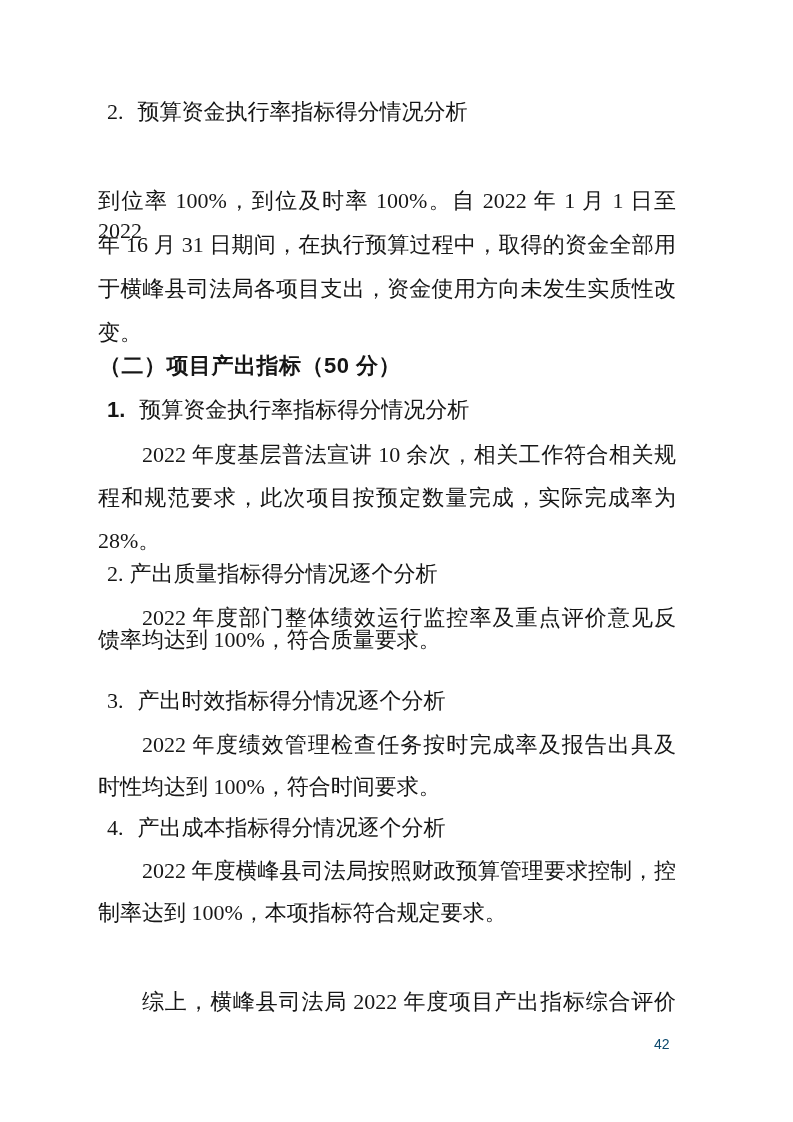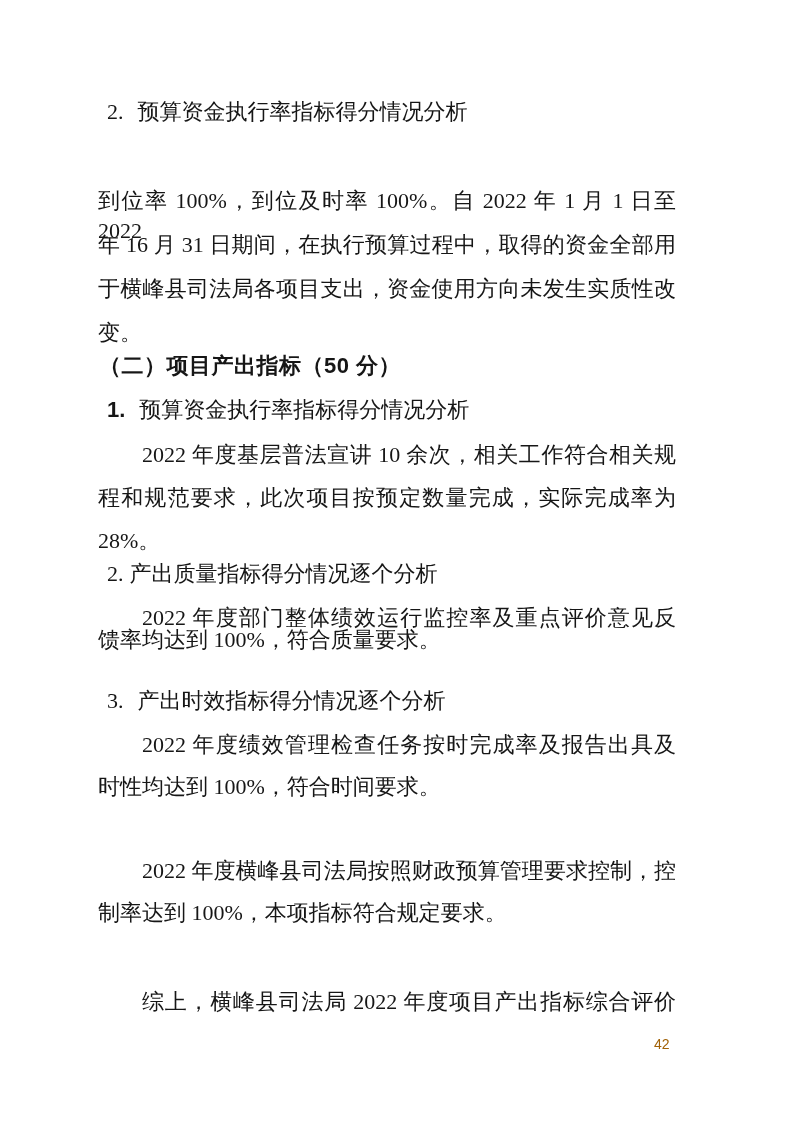--- a/index.html
+++ b/index.html
@@ -37,21 +37,21 @@
     font-size:22px;
     letter-spacing:0.5px;
     padding-left:1px;
   }
   .page-number {
     position:absolute;
     left:654px;
     top:1036px;
     font-family:"Liberation Sans", sans-serif;
     font-size:14px;
-    color:#a16207;
+    color:#0c4a6e;
   }
 </style>
 </head>
 <body>
 
 <div class="page">
 
   <div class="line hnum" style="top:97px"><span class="num">2.</span><span>预算资金执行率指标得分情况分析</span></div>
 
   <div class="line fill" style="top:186px">到位率 100%，到位及时率 100%。自 2022 年 1 月 1 日至 2022</div>
@@ -70,20 +70,21 @@
   <div class="line hnum tight" style="top:559px"><span class="num">2.</span><span>产出质量指标得分情况逐个分析</span></div>
 
   <div class="line fill indent" style="top:603px">2022 年度部门整体绩效运行监控率及重点评价意见反</div>
   <div class="line" style="top:625px">馈率均达到 100%，符合质量要求。</div>
 
   <div class="line hnum" style="top:686px"><span class="num">3.</span><span>产出时效指标得分情况逐个分析</span></div>
 
   <div class="line fill indent" style="top:730px">2022 年度绩效管理检查任务按时完成率及报告出具及</div>
   <div class="line" style="top:772px">时性均达到 100%，符合时间要求。</div>
 
+  <div class="line hnum" style="top:813px"><span class="num">4.</span><span>产出成本指标得分情况逐个分析</span></div>
 
   <div class="line fill indent" style="top:856px">2022 年度横峰县司法局按照财政预算管理要求控制，控</div>
   <div class="line" style="top:898px">制率达到 100%，本项指标符合规定要求。</div>
 
   <div class="line fill indent" style="top:987px">综上，横峰县司法局 2022 年度项目产出指标综合评价</div>
 
   <div class="page-number">42</div>
 
 </div>
 

